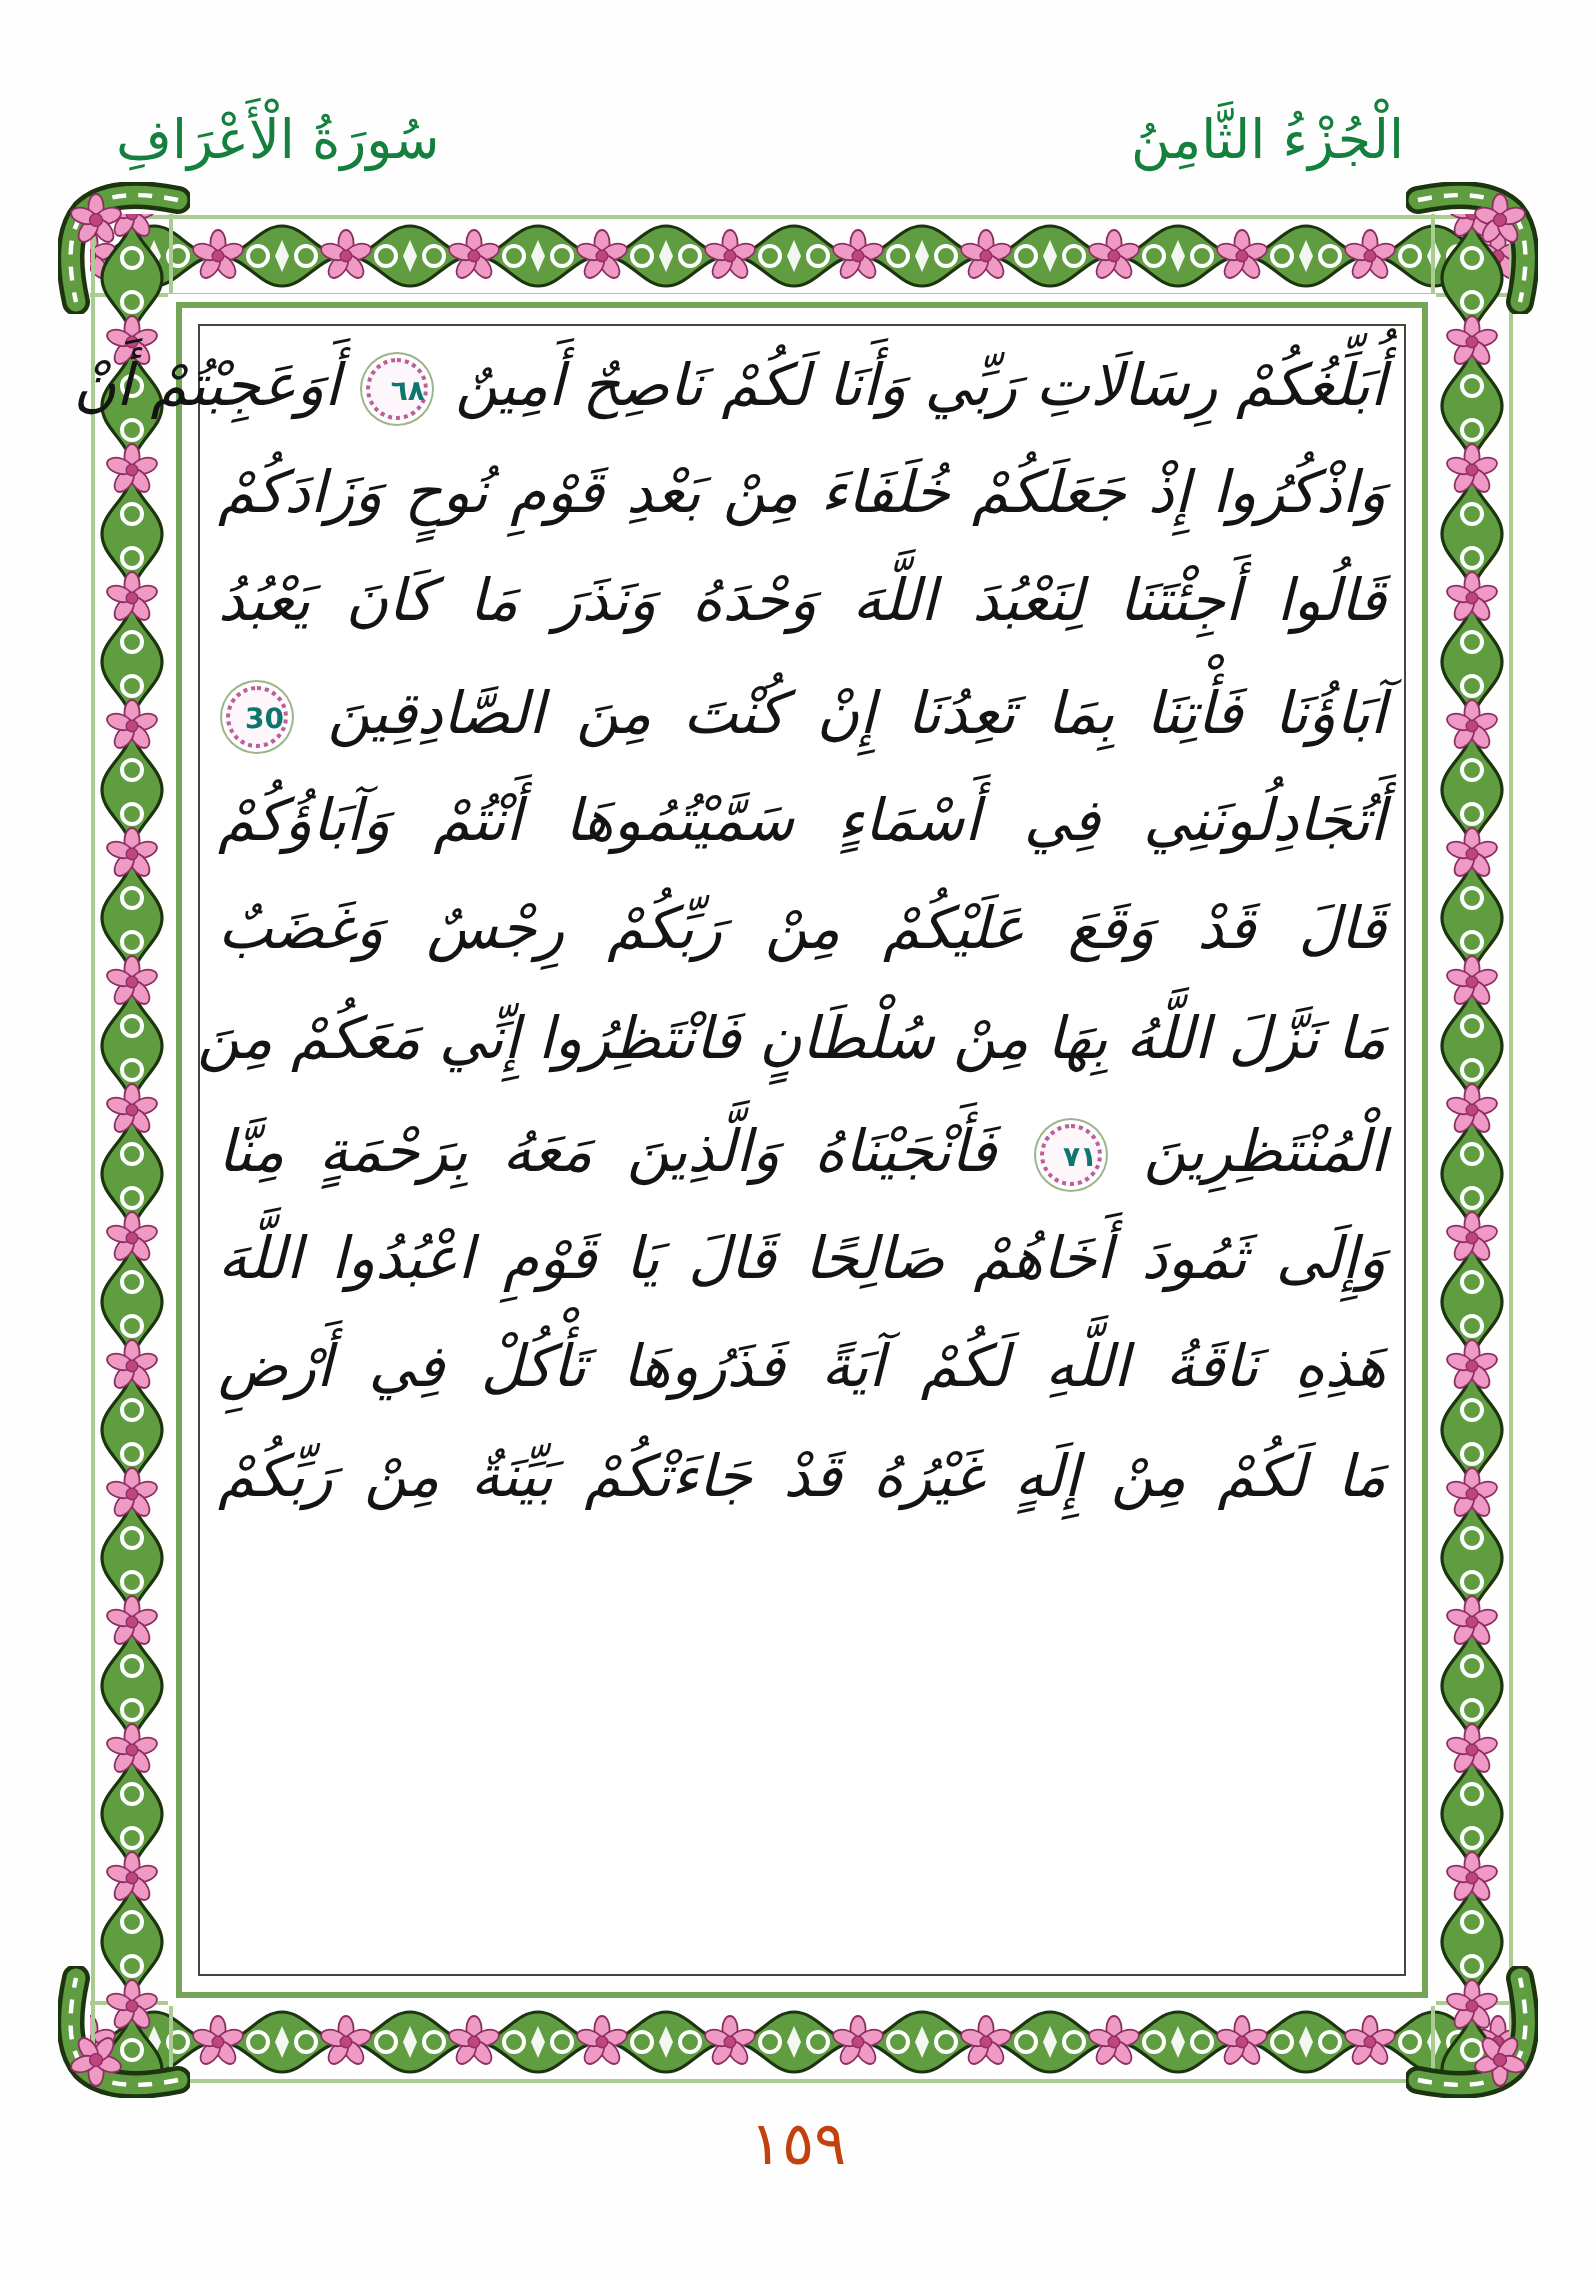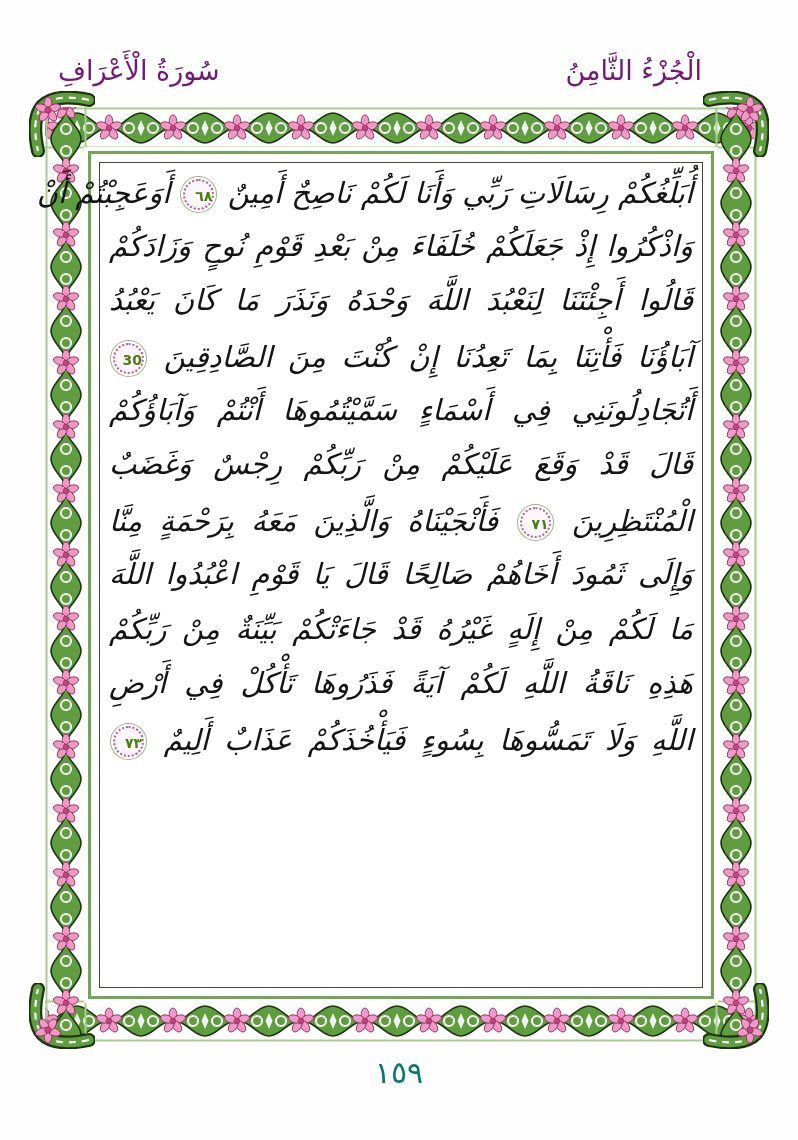--- a/index.html
+++ b/index.html
@@ -5,21 +5,21 @@
   html,body{margin:0;padding:0;background:#ffffff;}
   .page{
     position:relative;width:798px;height:1140px;background:#fefefe;overflow:hidden;
     font-family:"DejaVu Sans",sans-serif;color:#1a1a1a;
   }
   
   .header{
     position:absolute;top:42px;left:0;right:0;height:56px;
     display:flex;justify-content:space-between;align-items:center;
     padding:0 96px 0 58px;box-sizing:border-box;
-    font-size:27px;color:#701a75;
+    font-size:27px;color:#15803d;
   }
   .header span{white-space:nowrap;}
   
   .strip{position:absolute;display:block;}
   .strip-top{left:45px;top:107px;}
   .strip-bottom{left:45px;top:1000px;}
   .strip-left{left:45px;top:107px;}
   .strip-right{left:715px;top:107px;}
   .corner{position:absolute;width:66px;height:66px;}
   .corner-tl{left:29px;top:91px;}
@@ -37,30 +37,30 @@
   }
   .qline{
     direction:rtl;height:54.7px;line-height:54.7px;
     text-align:justify;text-align-last:justify;text-justify:inter-word;
     font-size:29px;color:#141414;white-space:nowrap;
   }
   .qtext{display:inline;font-style:italic;}
   .ayah{
     display:inline-block;width:31px;height:31px;line-height:30px;
     border-radius:50%;text-align:center;vertical-align:middle;
-    font-size:14px;font-weight:bold;color:#4d7c0f;
+    font-size:14px;font-weight:bold;color:#0f766e;
     background:#fdf6fa;
     border:2px dotted var(--ayah-ring,#bb5f97);
     box-shadow:0 0 0 2px #fff,0 0 0 3px #9db58a;
     margin:15px 4px;box-sizing:border-box;
   }
   
   .page-number{
     position:absolute;top:1055px;left:0;right:0;
-    text-align:center;font-size:30px;color:#0f766e;
+    text-align:center;font-size:30px;color:#c2410c;
   }
 </style>
 </head>
 <body>
 
 <div class="page">
 
   <svg width="0" height="0" style="position:absolute" aria-hidden="true">
     <defs>
       <g id="fl">
@@ -140,23 +140,23 @@
     </svg>
 
   <div class="text-panel">
     <div>
         <div class="qline"><span class="qtext">أُبَلِّغُكُمْ رِسَالَاتِ رَبِّي وَأَنَا لَكُمْ نَاصِحٌ أَمِينٌ</span> <span class="ayah">٦٨</span> <span class="qtext">أَوَعَجِبْتُمْ أَنْ</span> </div>
         <div class="qline"><span class="qtext">وَاذْكُرُوا إِذْ جَعَلَكُمْ خُلَفَاءَ مِنْ بَعْدِ قَوْمِ نُوحٍ وَزَادَكُمْ</span> </div>
         <div class="qline"><span class="qtext">قَالُوا أَجِئْتَنَا لِنَعْبُدَ اللَّهَ وَحْدَهُ وَنَذَرَ مَا كَانَ يَعْبُدُ</span> </div>
         <div class="qline"><span class="qtext">آبَاؤُنَا فَأْتِنَا بِمَا تَعِدُنَا إِنْ كُنْتَ مِنَ الصَّادِقِينَ</span> <span class="ayah">30</span> </div>
         <div class="qline"><span class="qtext">أَتُجَادِلُونَنِي فِي أَسْمَاءٍ سَمَّيْتُمُوهَا أَنْتُمْ وَآبَاؤُكُمْ</span> </div>
         <div class="qline"><span class="qtext">قَالَ قَدْ وَقَعَ عَلَيْكُمْ مِنْ رَبِّكُمْ رِجْسٌ وَغَضَبٌ</span> </div>
+        <div class="qline"><span class="qtext">مَا نَزَّلَ اللَّهُ بِهَا مِنْ سُلْطَانٍ فَانْتَظِرُوا إِنِّي مَعَكُمْ مِنَ</span> </div>
         <div class="qline"><span class="qtext">الْمُنْتَظِرِينَ</span> <span class="ayah">٧١</span> <span class="qtext">فَأَنْجَيْنَاهُ وَالَّذِينَ مَعَهُ بِرَحْمَةٍ مِنَّا</span> </div>
         <div class="qline"><span class="qtext">وَإِلَى ثَمُودَ أَخَاهُمْ صَالِحًا قَالَ يَا قَوْمِ اعْبُدُوا اللَّهَ</span> </div>
+        <div class="qline"><span class="qtext">هَذِهِ نَاقَةُ اللَّهِ لَكُمْ آيَةً فَذَرُوهَا تَأْكُلْ فِي أَرْضِ</span> </div>
         <div class="qline"><span class="qtext">مَا لَكُمْ مِنْ إِلَهٍ غَيْرُهُ قَدْ جَاءَتْكُمْ بَيِّنَةٌ مِنْ رَبِّكُمْ</span> </div>
-        <div class="qline"><span class="qtext">هَذِهِ نَاقَةُ اللَّهِ لَكُمْ آيَةً فَذَرُوهَا تَأْكُلْ فِي أَرْضِ</span> </div>
-        <div class="qline"><span class="qtext">اللَّهِ وَلَا تَمَسُّوهَا بِسُوءٍ فَيَأْخُذَكُمْ عَذَابٌ أَلِيمٌ</span> <span class="ayah">٧٣</span> </div>
       </div>
   </div>
 
   <div class="page-number" dir="rtl">١٥٩</div>
 
 </div>
 
 </body></html>

